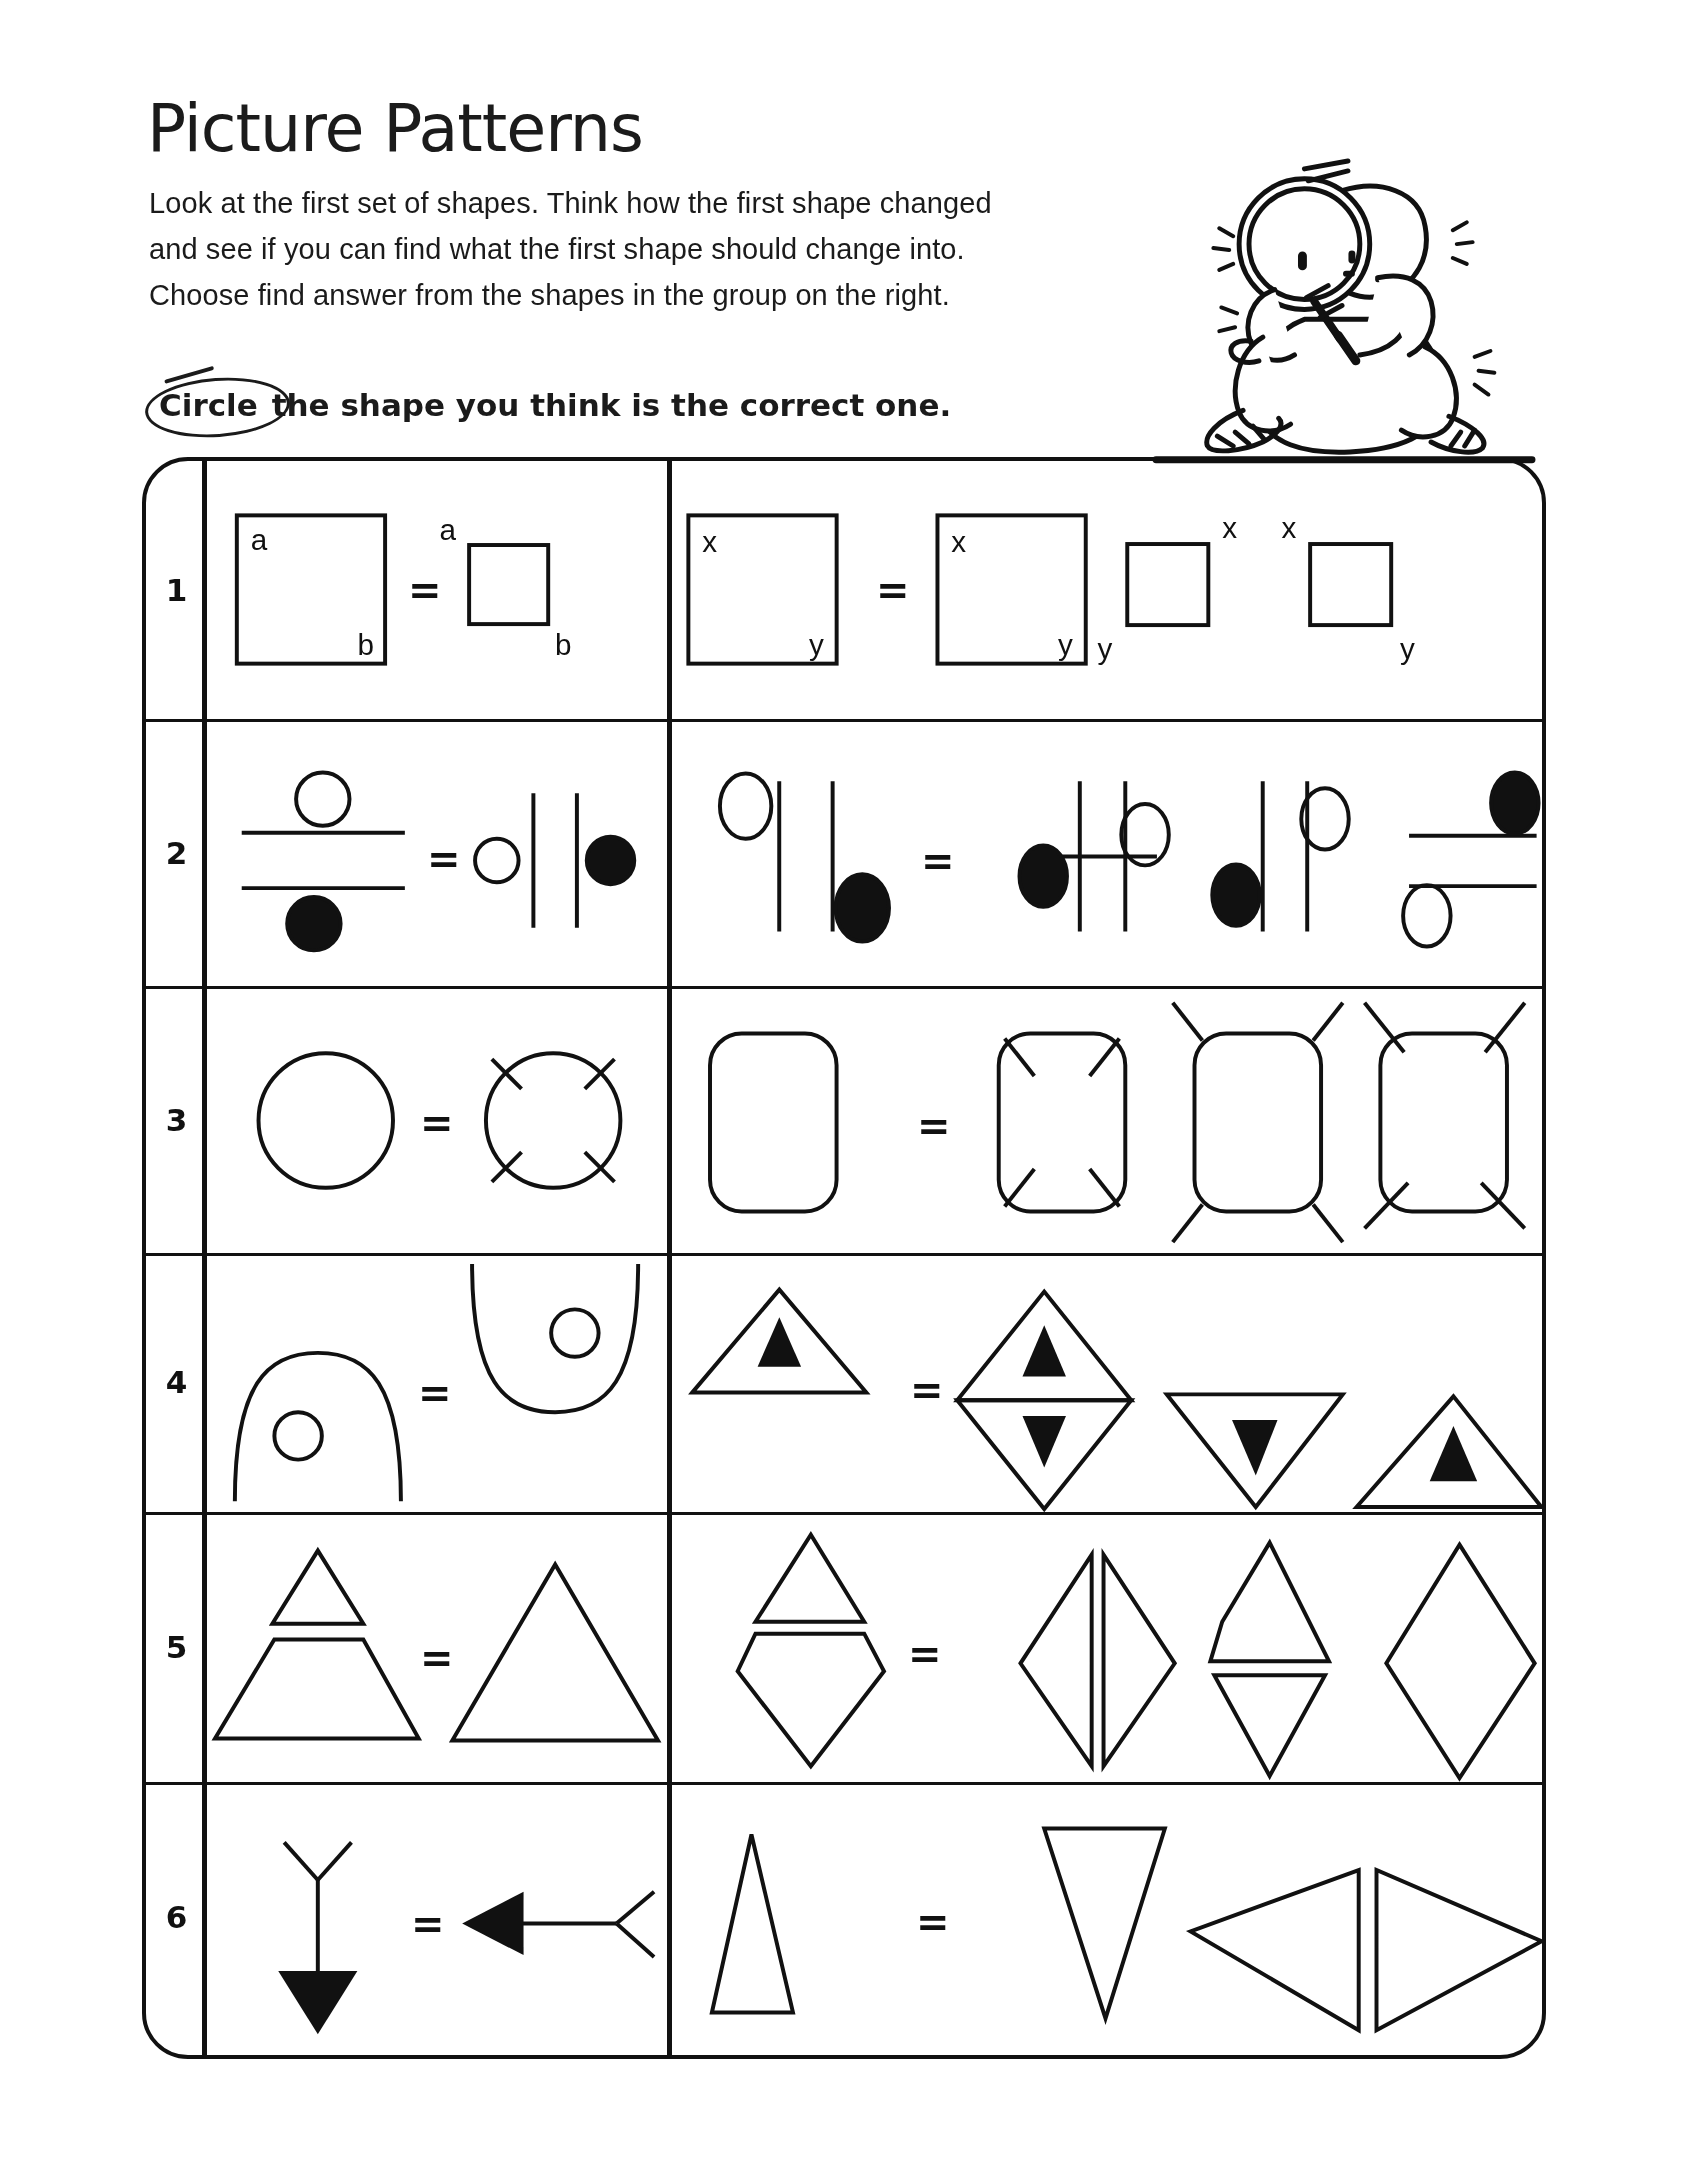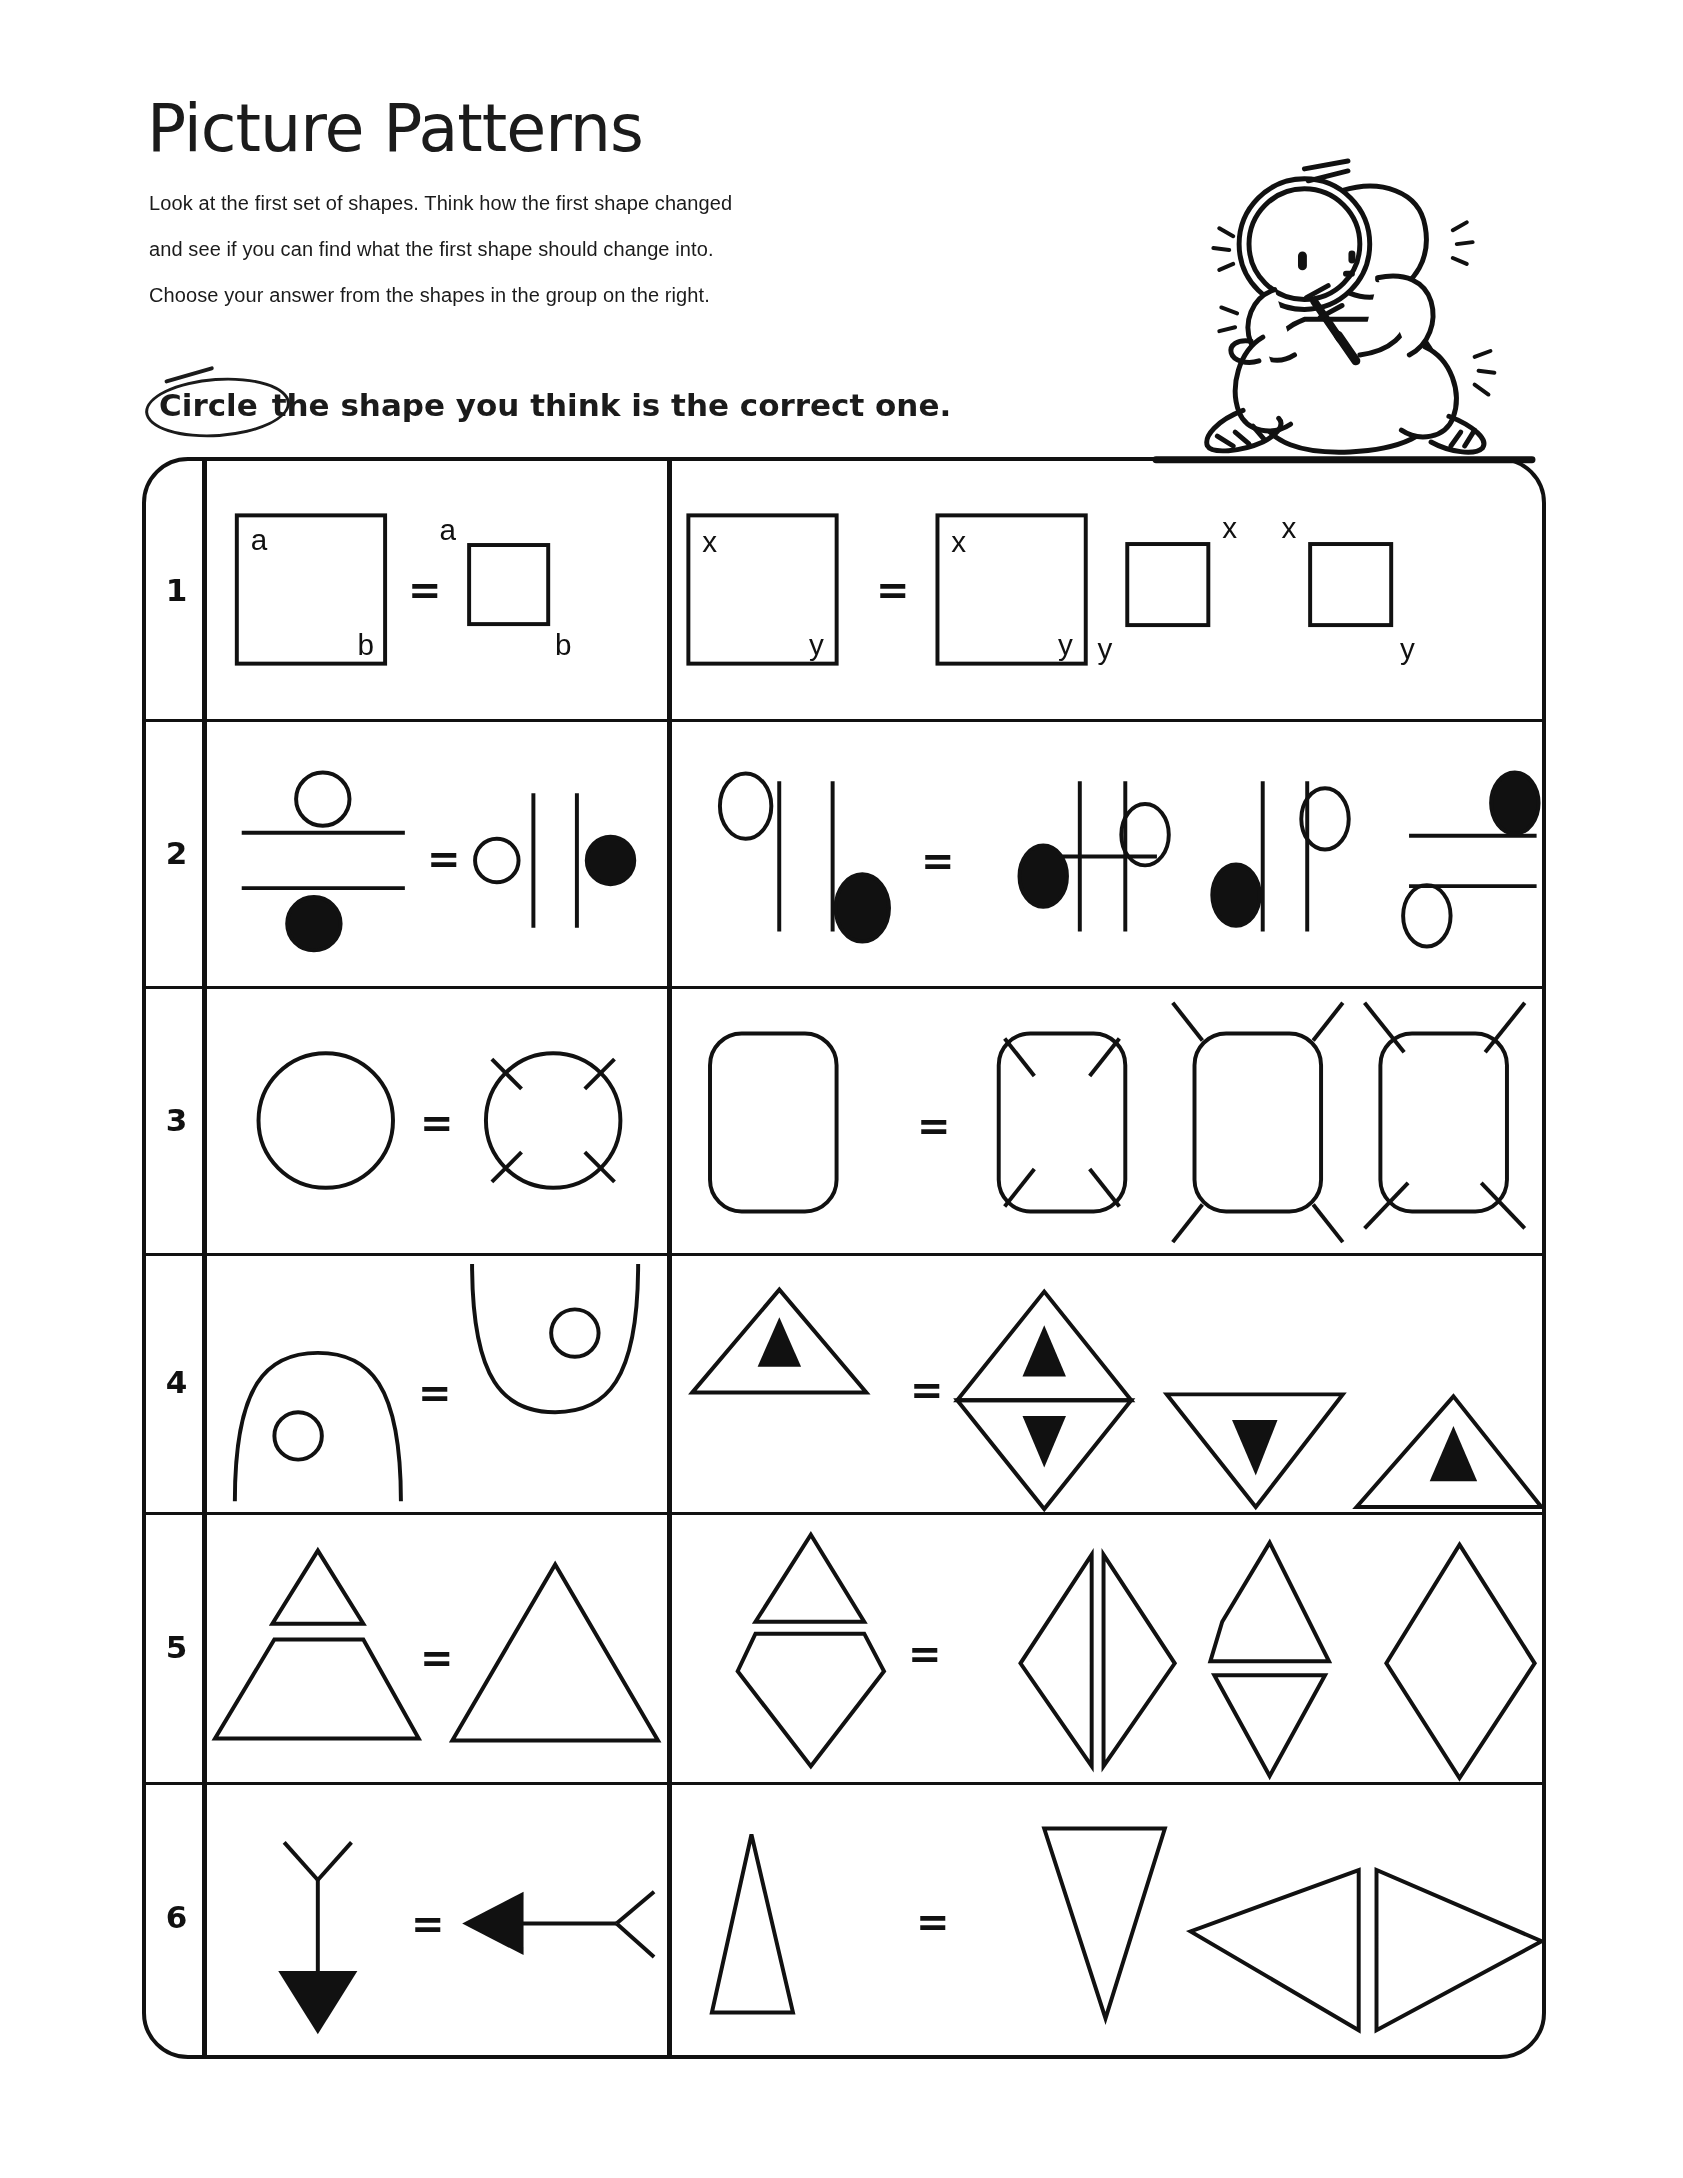--- a/index.html
+++ b/index.html
@@ -13,21 +13,21 @@
   
   .title{
     position:absolute;left:147px;top:91px;
     font-family:"DejaVu Sans", sans-serif;
     font-weight:normal;font-size:65px;letter-spacing:-1px;
     color:#1b1b1b;
     text-align:right;
   }
   .intro{
     position:absolute;left:149px;top:180px;width:980px;
-    font-size:20px;line-height:46px;color:#1b1b1b;
+    font-size:29px;line-height:46px;color:#1b1b1b;
     font-family:"Liberation Sans", sans-serif;
     letter-spacing:0.1px;
   }
   .intro div{white-space:nowrap;}
 
   .circle-line{
     position:absolute;left:149px;top:384px;
     font-family:"DejaVu Sans", sans-serif;
     font-weight:bold;font-size:31px;color:#1b1b1b;
     display:flex;align-items:center;
@@ -77,21 +77,21 @@
 </head>
 <body>
 
 <div class="page">
 
   <div class="title">Picture Patterns</div>
 
   <div class="intro">
     <div>Look at the first set of shapes.  Think how the first shape changed</div>
     <div>and see if you can find what the first shape should change into.</div>
-    <div>Choose your answer from the shapes in the group on the right.</div>
+    <div>Choose find answer from the shapes in the group on the right.</div>
   </div>
 
   <div class="circle-line">
     <span class="circle-word">
       <span class="ellipse"></span>
       <span>Circle</span>
     </span>
     <span>the shape you think is the correct one.</span>
   </div>
 

